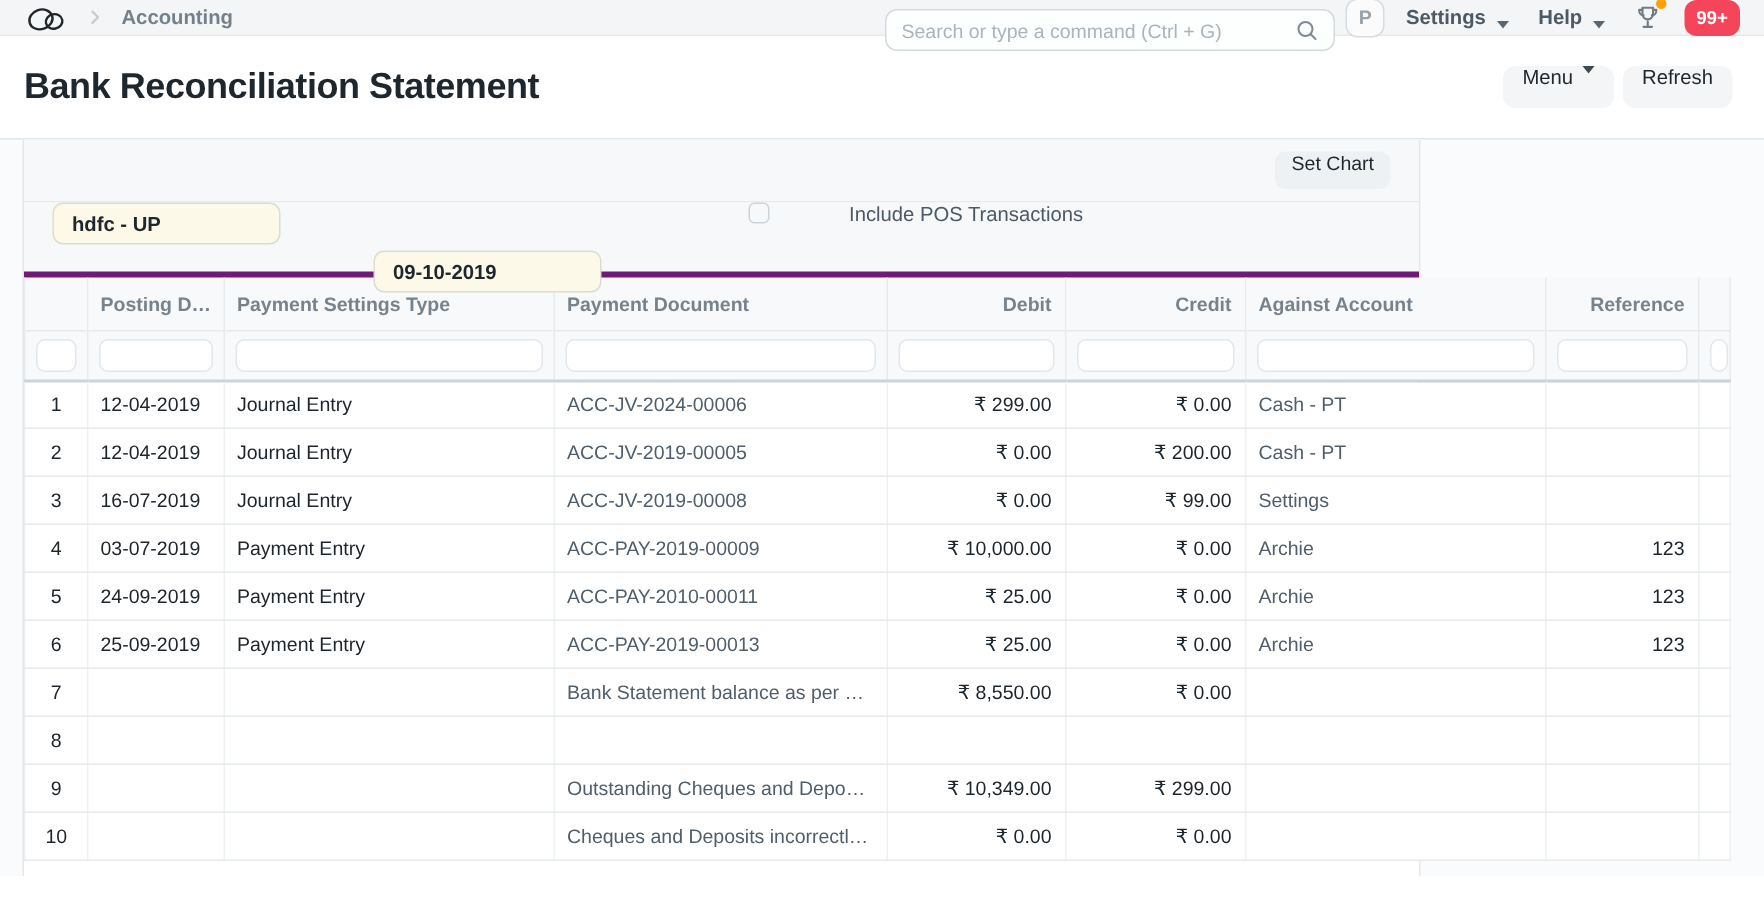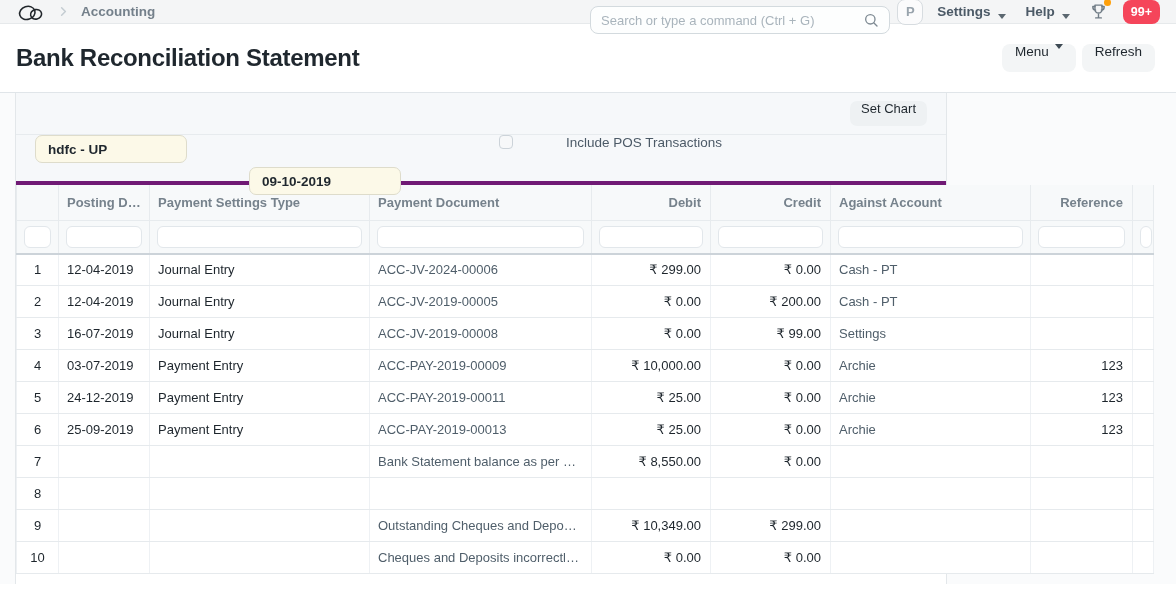--- a/index.html
+++ b/index.html
@@ -222,23 +222,23 @@
             <td class="c2 al-left">Payment Entry</td>
             <td class="c3 al-left muted">ACC-PAY-2019-00009</td>
             <td class="c4 al-right">₹ 10,000.00</td>
             <td class="c5 al-right">₹ 0.00</td>
             <td class="c6 al-left muted">Archie</td>
             <td class="c7 al-right">123</td>
             <td class="c8 al-left"></td>
           </tr>
           <tr>
             <td class="c0 al-center">5</td>
-            <td class="c1 al-left">24-12-2019</td>
+            <td class="c1 al-left">24-09-2019</td>
             <td class="c2 al-left">Payment Entry</td>
-            <td class="c3 al-left muted">ACC-PAY-2019-00011</td>
+            <td class="c3 al-left muted">ACC-PAY-2010-00011</td>
             <td class="c4 al-right">₹ 25.00</td>
             <td class="c5 al-right">₹ 0.00</td>
             <td class="c6 al-left muted">Archie</td>
             <td class="c7 al-right">123</td>
             <td class="c8 al-left"></td>
           </tr>
           <tr>
             <td class="c0 al-center">6</td>
             <td class="c1 al-left">25-09-2019</td>
             <td class="c2 al-left">Payment Entry</td>

